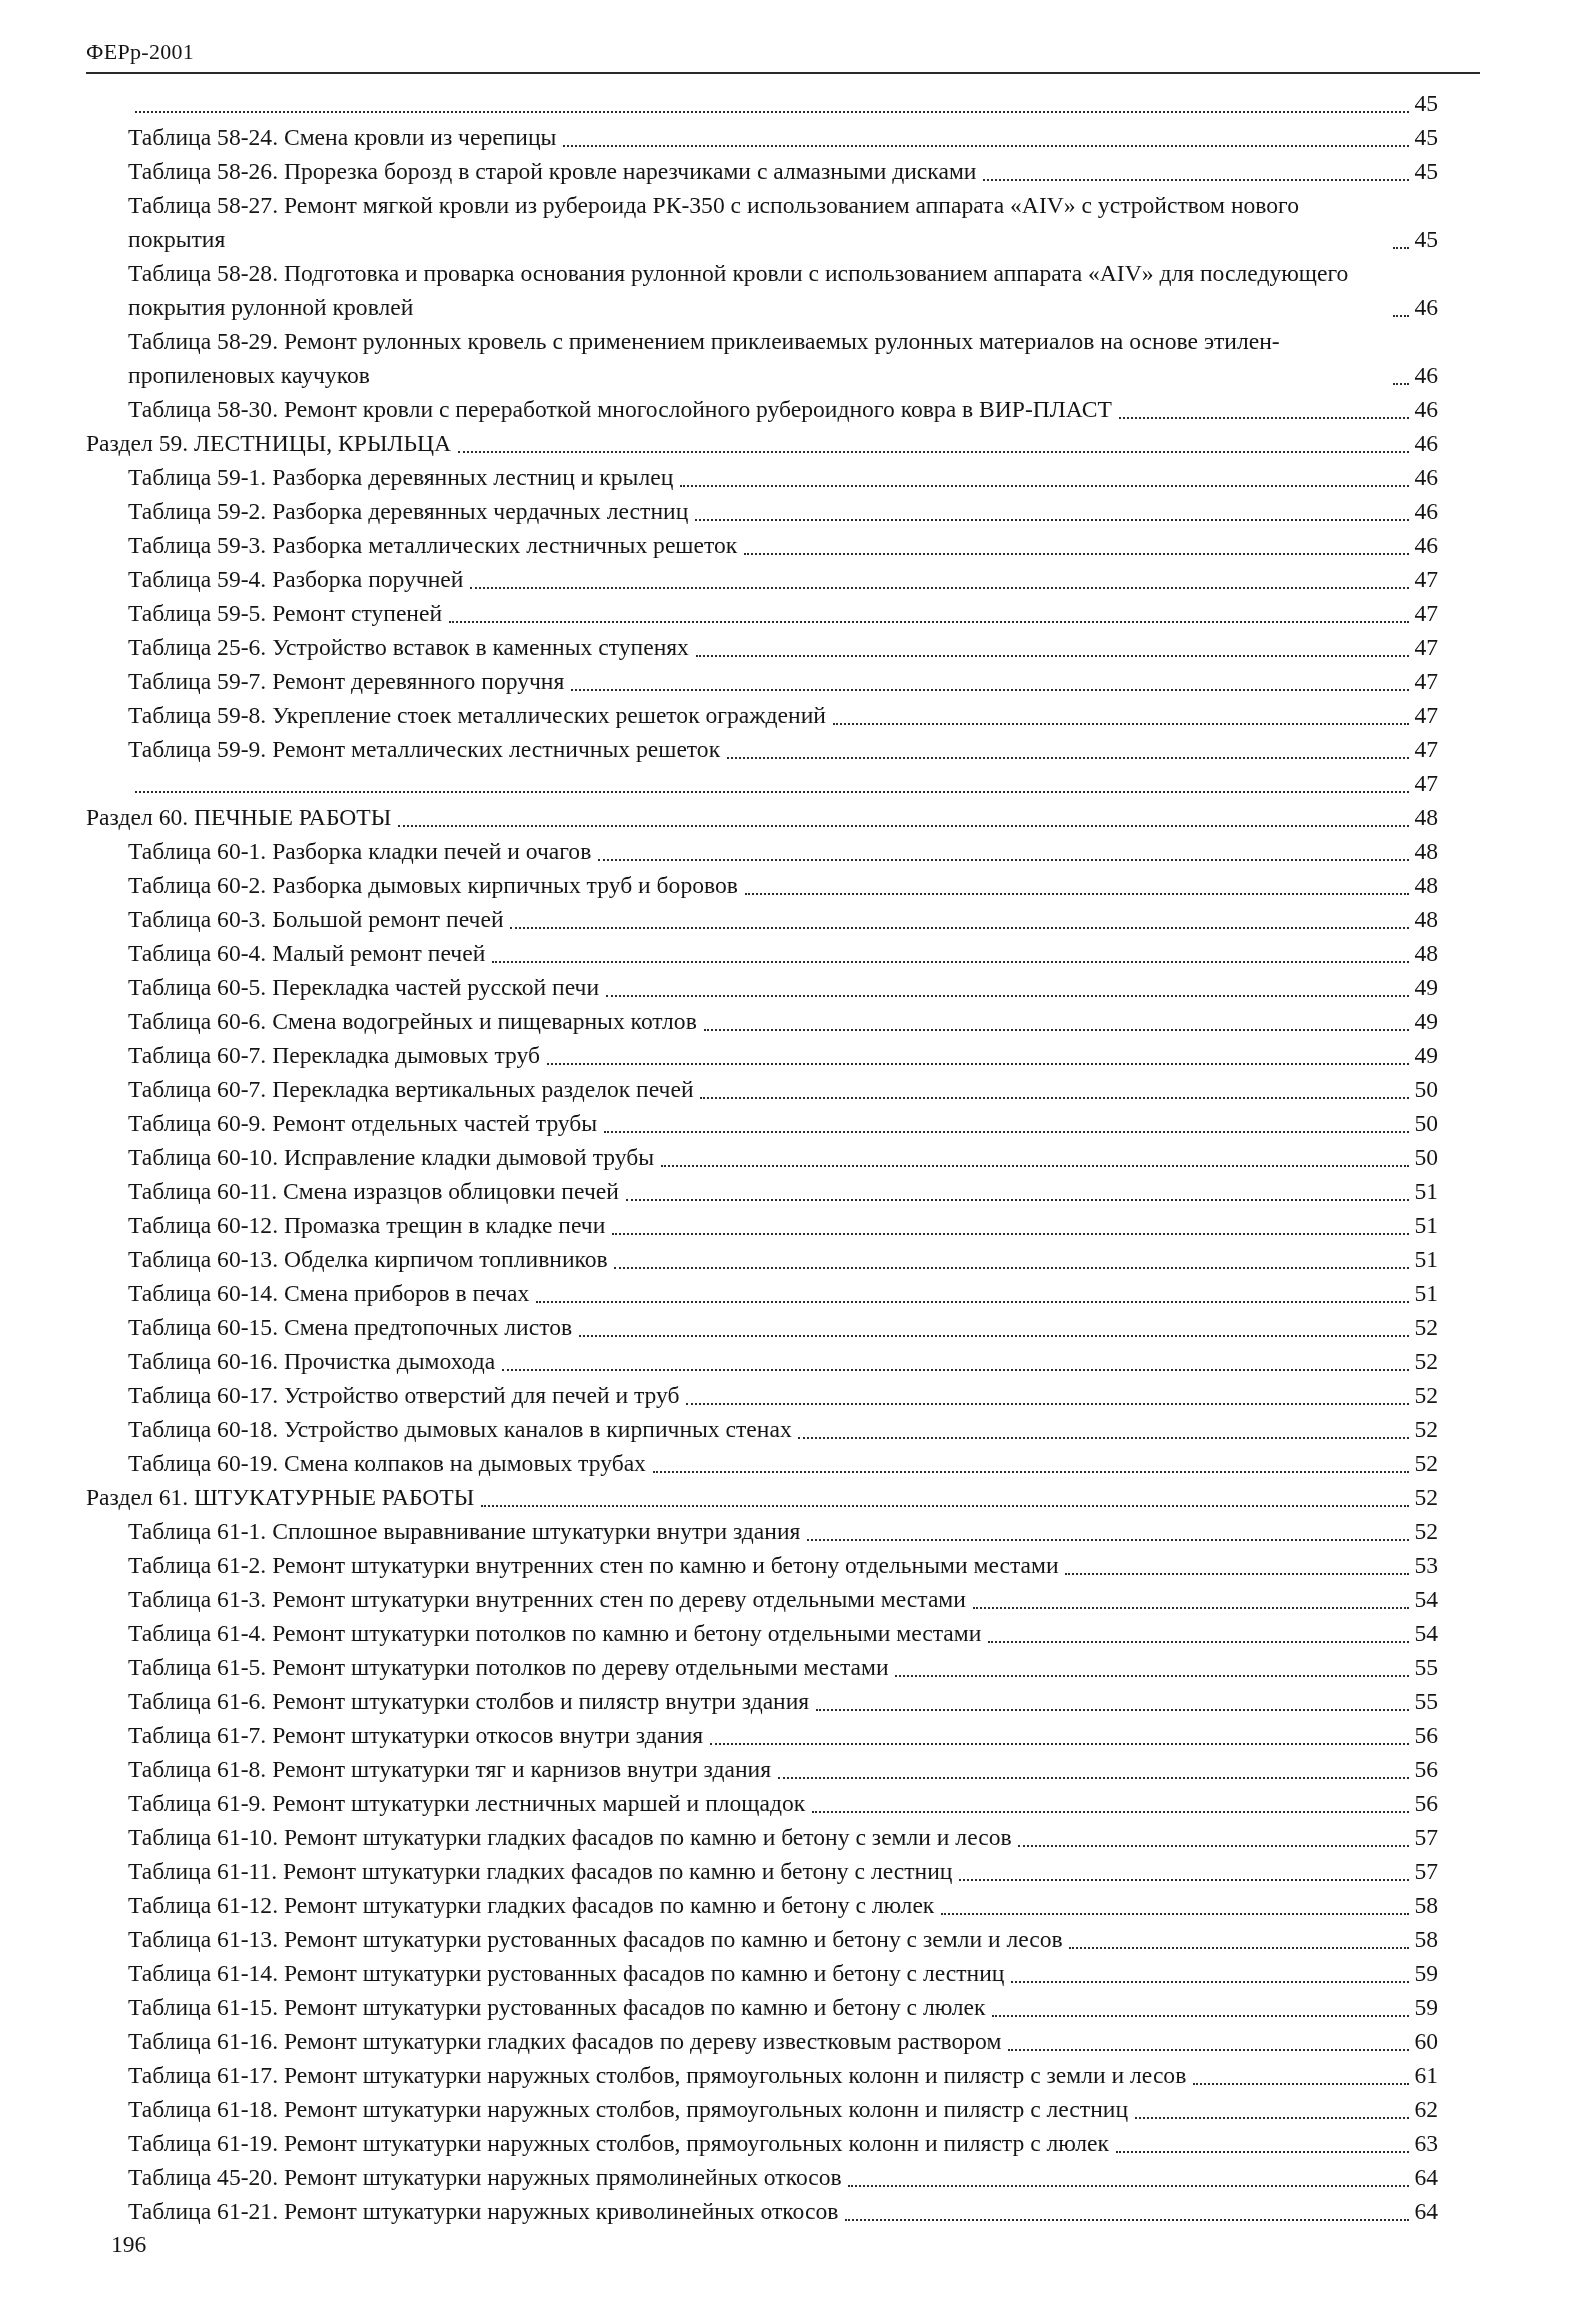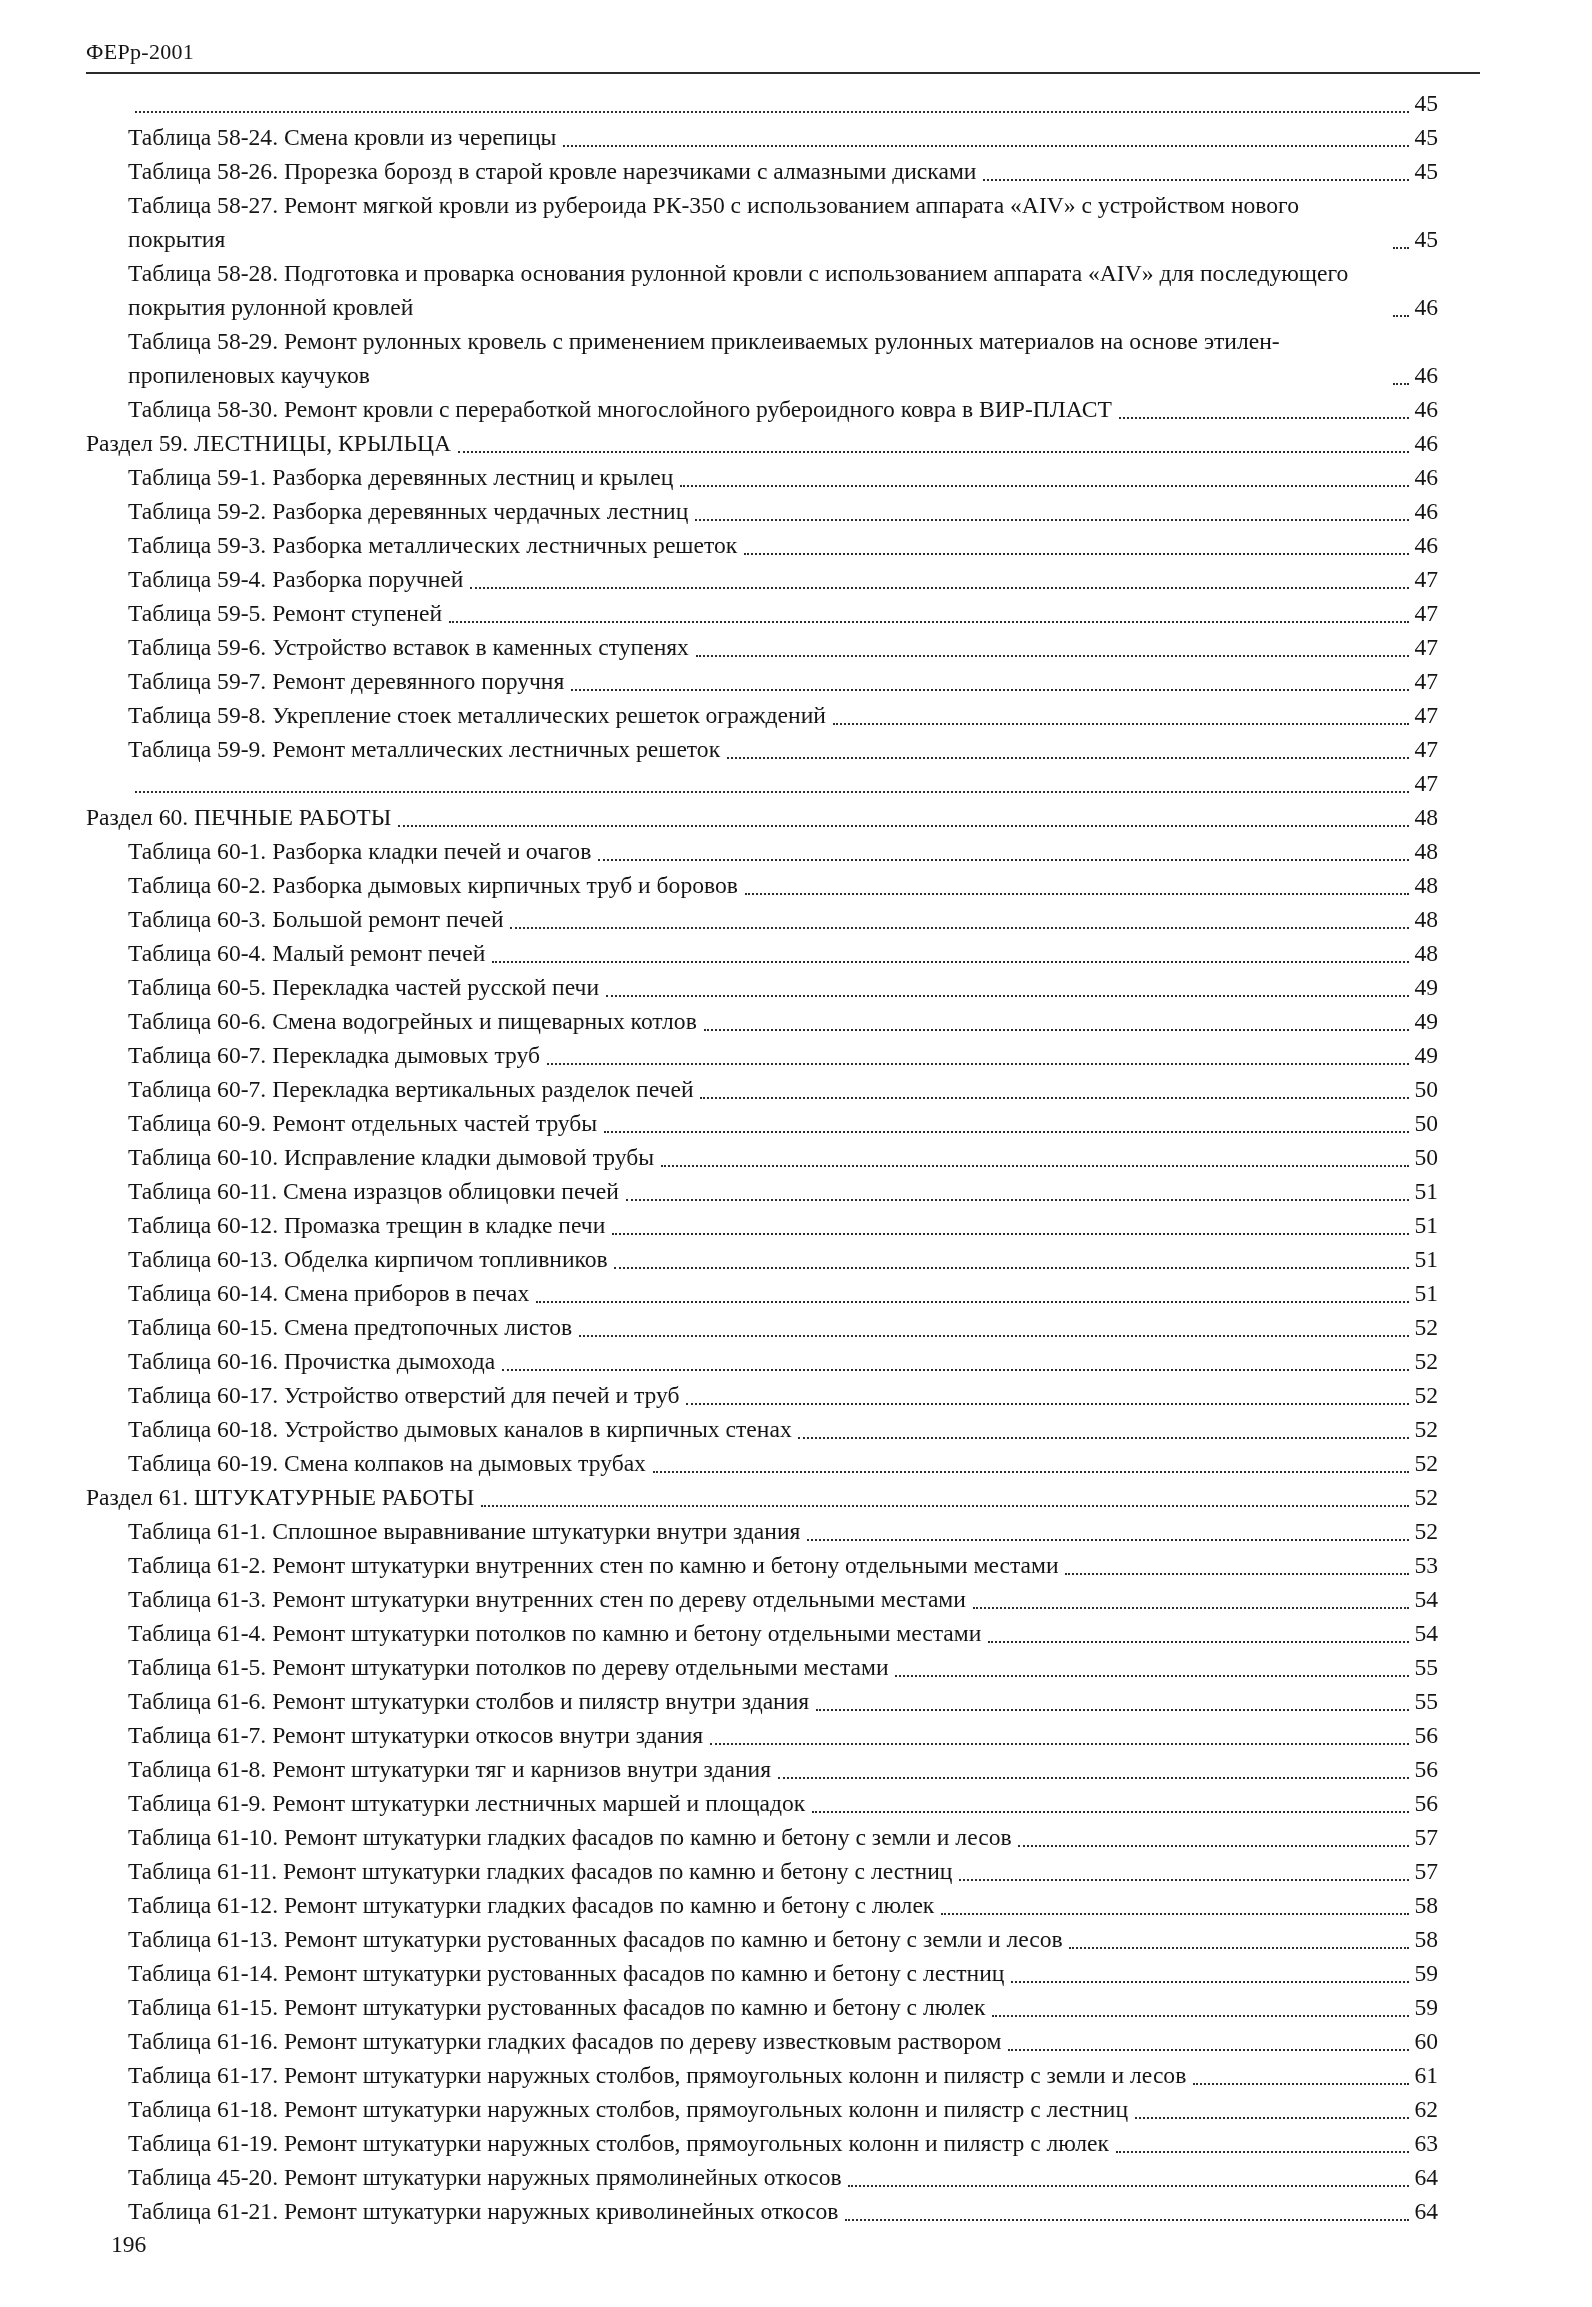--- a/index.html
+++ b/index.html
@@ -120,21 +120,21 @@
     <span class="entry-text">Таблица 59-4. Разборка поручней</span>
     <span class="dot-leader"></span>
     <span class="entry-page">47</span>
   </div>
       <div class="toc-entry table">
     <span class="entry-text">Таблица 59-5. Ремонт ступеней</span>
     <span class="dot-leader"></span>
     <span class="entry-page">47</span>
   </div>
       <div class="toc-entry table">
-    <span class="entry-text">Таблица 59-6. Устройство вставок в каменных ступенях</span>
+    <span class="entry-text">Таблица 25-6. Устройство вставок в каменных ступенях</span>
     <span class="dot-leader"></span>
     <span class="entry-page">47</span>
   </div>
       <div class="toc-entry table">
     <span class="entry-text">Таблица 59-7. Ремонт деревянного поручня</span>
     <span class="dot-leader"></span>
     <span class="entry-page">47</span>
   </div>
       <div class="toc-entry table">
     <span class="entry-text">Таблица 59-8. Укрепление стоек металлических решеток ограждений</span>

